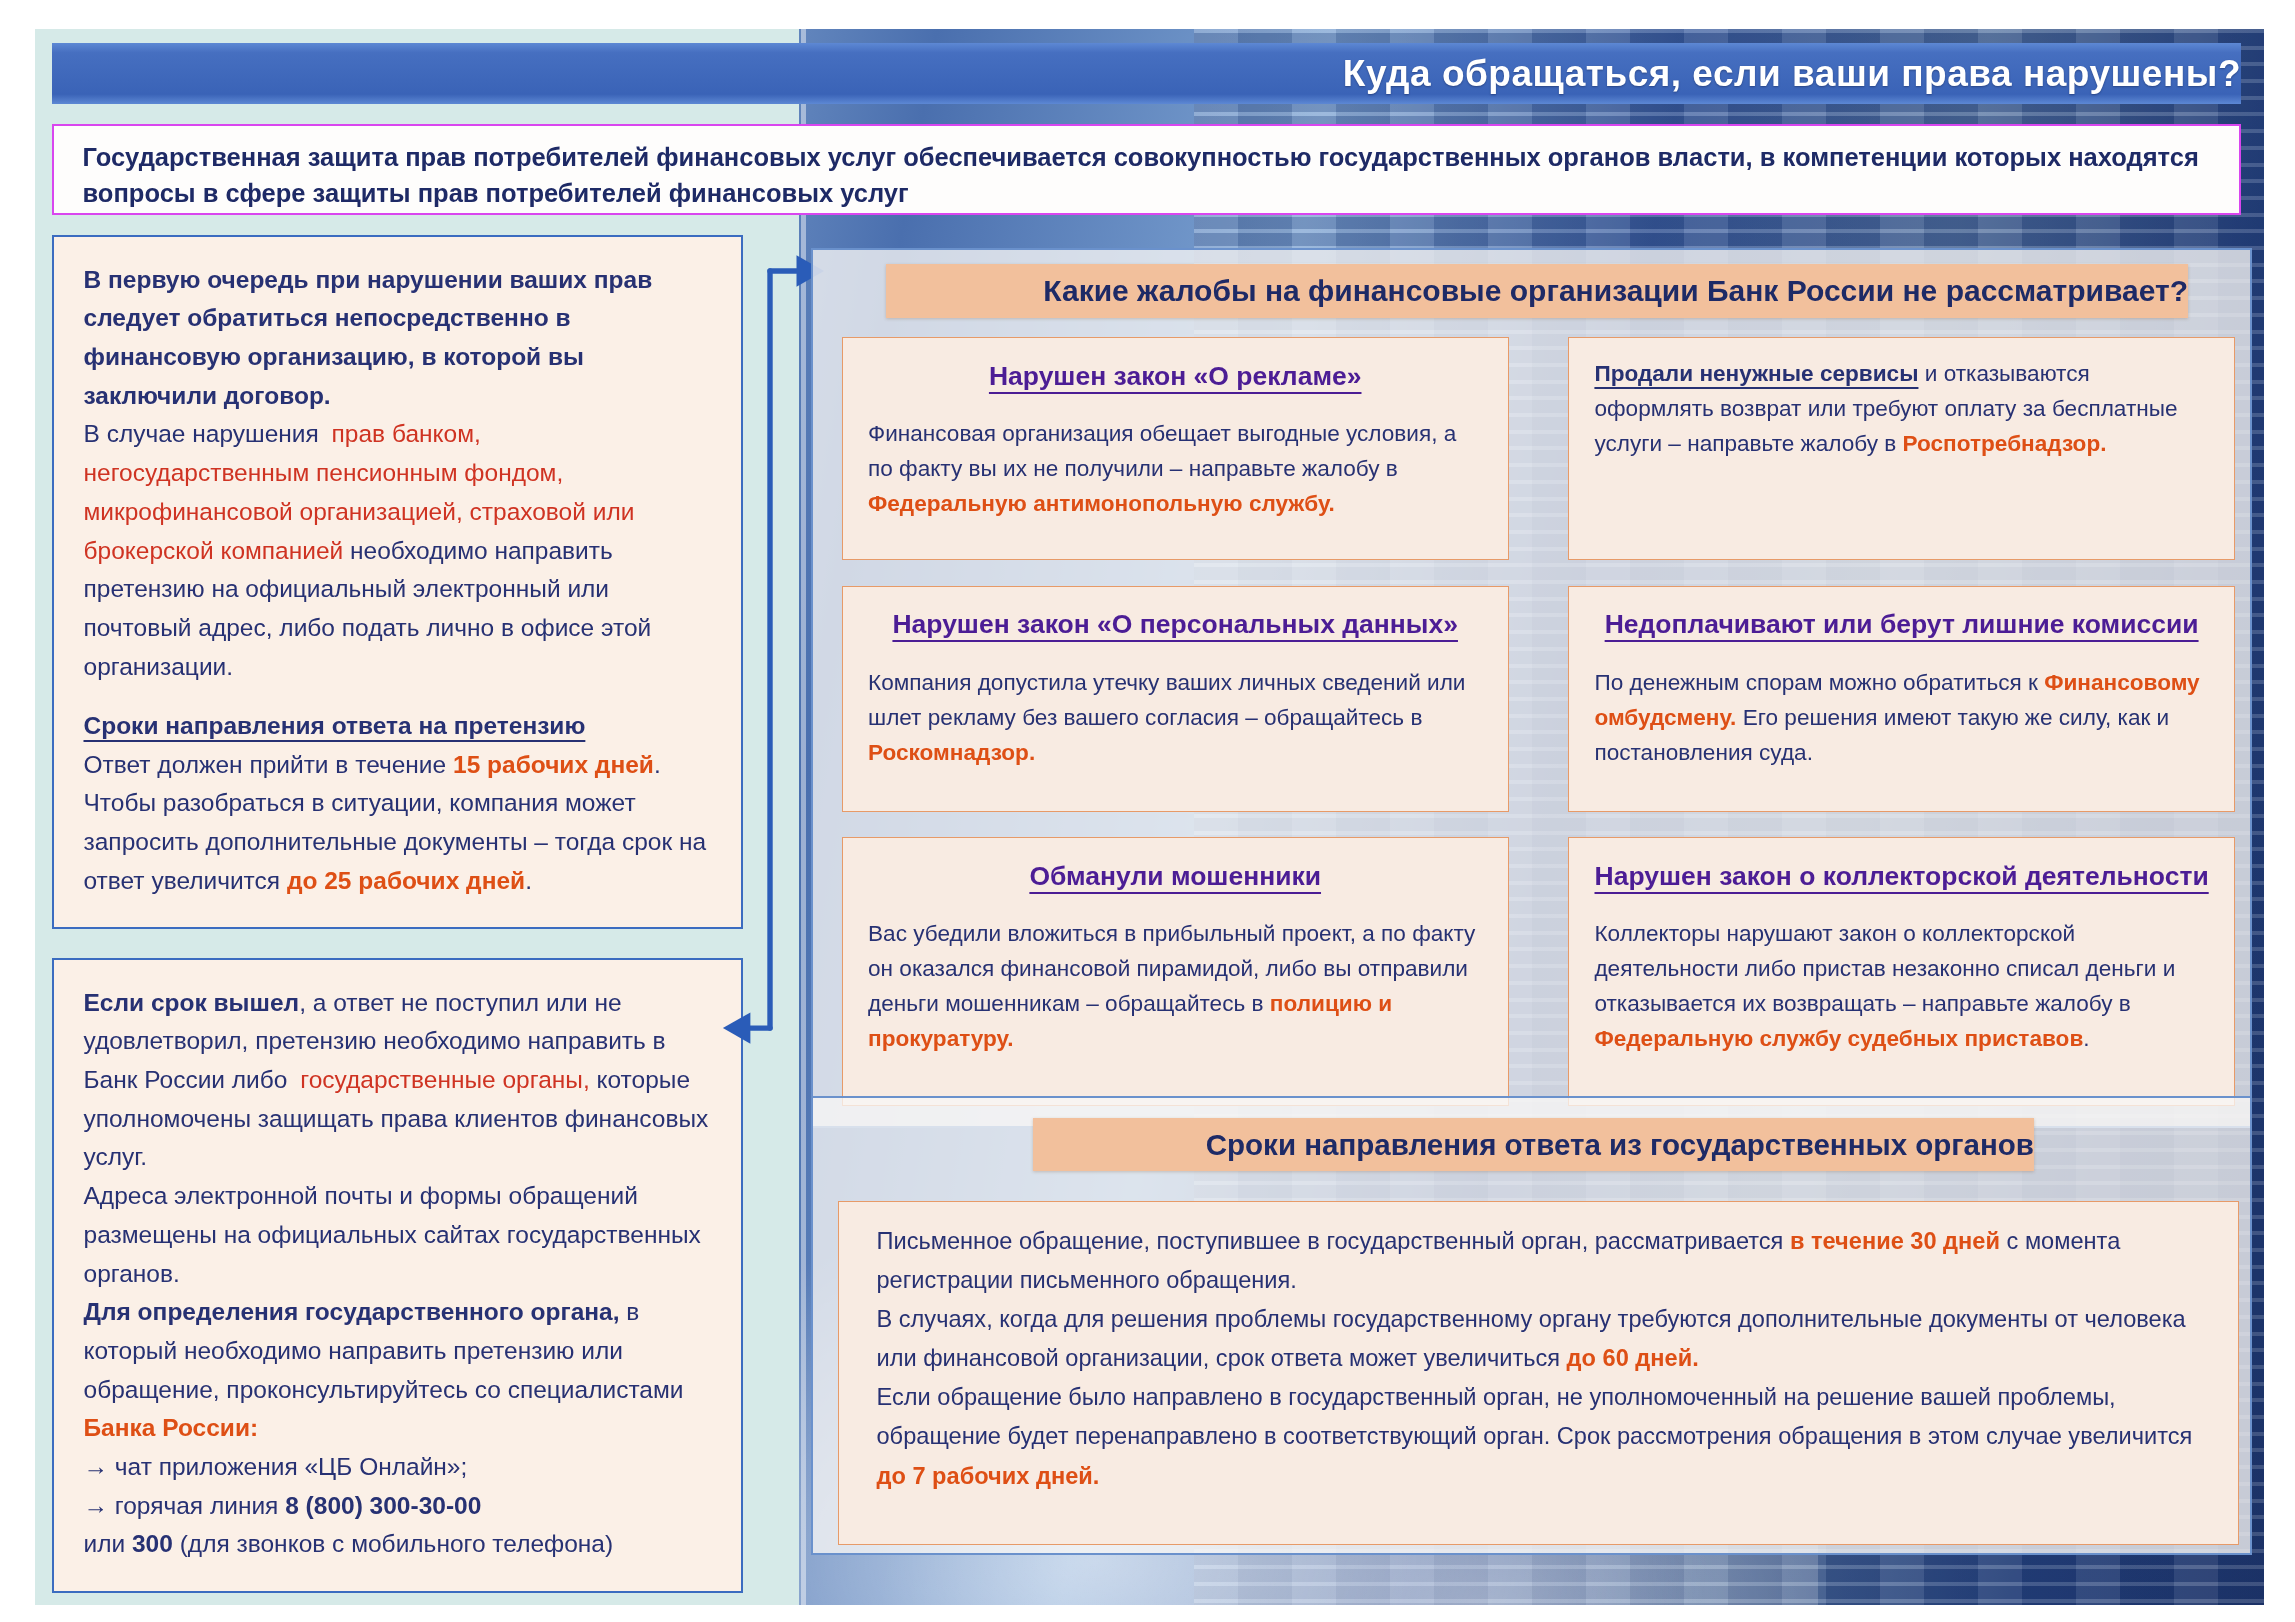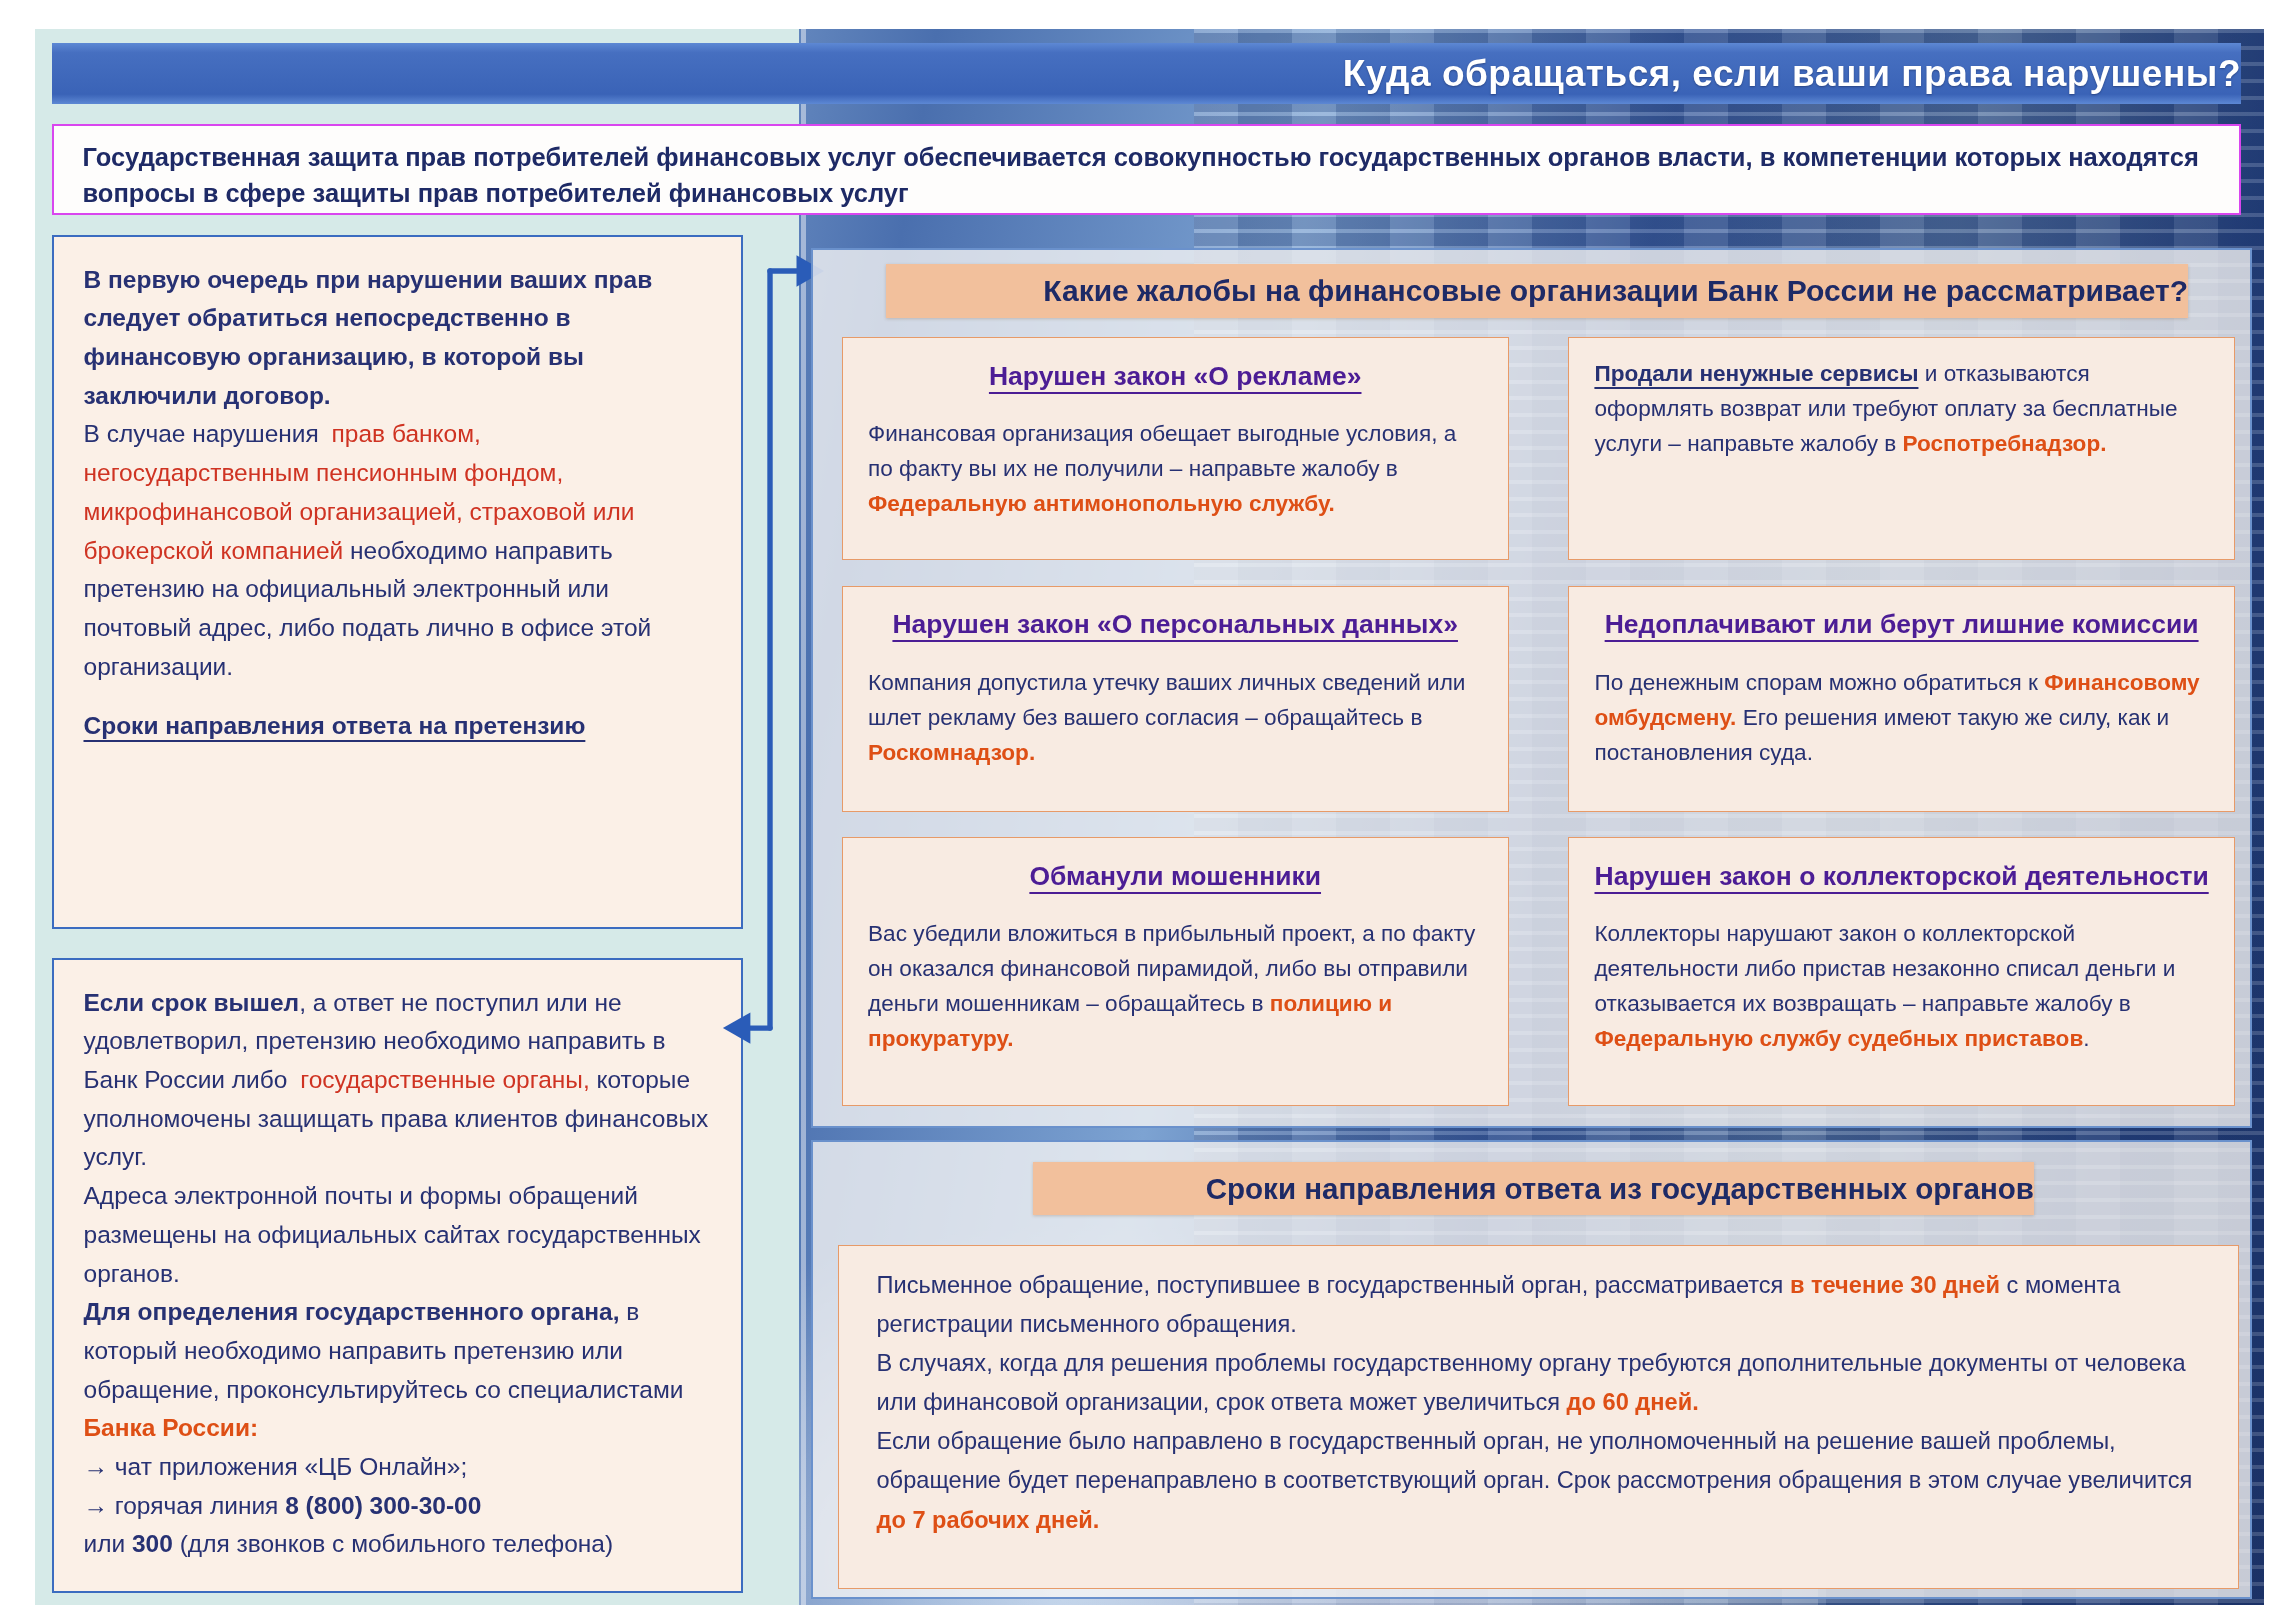--- a/index.html
+++ b/index.html
@@ -51,21 +51,21 @@
 
   .seg-b{font-weight:bold;}
   .seg-ri{color:var(--red);margin-left:6px;}
   .seg-a{color:var(--accent);font-weight:bold;}
   .seg-bu{font-weight:bold;text-decoration:underline;text-underline-offset:5.9px;text-decoration-thickness:1.5px;}
   .seg-tu{font-weight:bold;text-decoration:underline;text-underline-offset:5.9px;text-decoration-thickness:1.5px;}
 
   .panel{position:absolute;left:811px;width:1441px;box-sizing:border-box;
     background:rgba(247,246,245,0.78);border:2px solid var(--panelborder);}
   .panel-complaints{top:248px;height:880px;}
-  .panel-timing{top:1140px;height:459px;}
+  .panel-timing{top:1096px;height:459px;}
 
   .peach{position:absolute;background:var(--peach);color:#1e2a66;font-weight:bold;text-align:right;
     box-shadow:0 1px 2.9px rgba(120,80,40,0.25);}
   .header-complaints{left:73px;top:13.7px;width:1302px;height:54px;font-size:30px;line-height:54px;}
   .header-timing{left:220px;top:19.6px;width:1001px;height:53px;font-size:29.5px;line-height:53px;}
 
   .grid{position:absolute;left:28.5px;right:14.7px;top:87px;bottom:19.6px;
     display:grid;grid-template-columns:1fr 1fr;grid-template-rows:223px 226px 1fr;
     column-gap:59px;row-gap:25.5px;}
   .card{box-sizing:border-box;background:var(--cardbg);border:1.5px solid var(--cardborder);
@@ -92,20 +92,21 @@
 
   <div class="banner">Куда обращаться, если ваши права нарушены?</div>
 
   <div class="intro">Государственная защита прав потребителей финансовых услуг обеспечивается совокупностью государственных органов власти, в компетенции которых находятся вопросы в сфере защиты прав потребителей финансовых услуг</div>
 
   <div class="box box1">
       <p class="para"><span class="seg-b">В первую очередь при нарушении ваших прав следует обратиться непосредственно в финансовую организацию, в которой вы заключили договор.</span></p>
       <p class="para"><span>В случае нарушения </span><span class="seg-ri">прав банком, негосударственным пенсионным фондом, микрофинансовой организацией, страховой или брокерской компанией</span><span> необходимо направить претензию на официальный электронный или почтовый адрес, либо подать лично в офисе этой организации.</span></p>
       <p class="para para-empty"></p>
       <p class="para"><span class="seg-bu">Сроки направления ответа на претензию</span></p>
+      <p class="para"><span>Ответ должен прийти в течение </span><span class="seg-a">15 рабочих дней</span><span>. Чтобы разобраться в ситуации, компания может запросить дополнительные документы – тогда срок на ответ увеличится </span><span class="seg-a">до 25 рабочих дней</span><span>.</span></p>
     </div>
 
   <div class="box box2">
       <p class="para"><span class="seg-b">Если срок вышел</span><span>, а ответ не поступил или не удовлетворил, претензию необходимо направить в Банк России либо </span><span class="seg-ri">государственные органы,</span><span> которые уполномочены защищать права клиентов финансовых услуг.</span></p>
       <p class="para"><span>Адреса электронной почты и формы обращений размещены на официальных сайтах государственных органов.</span></p>
       <p class="para"><span class="seg-b">Для определения государственного органа,</span><span> в который необходимо направить претензию или обращение, проконсультируйтесь со специалистами </span><span class="seg-a">Банка России:</span></p>
       <p class="para"><span>→ чат приложения «ЦБ Онлайн»;</span></p>
       <p class="para"><span>→ горячая линия </span><span class="seg-b">8 (800) 300-30-00</span></p>
       <p class="para"><span>или </span><span class="seg-b">300</span><span> (для звонков с мобильного телефона)</span></p>
     </div>

